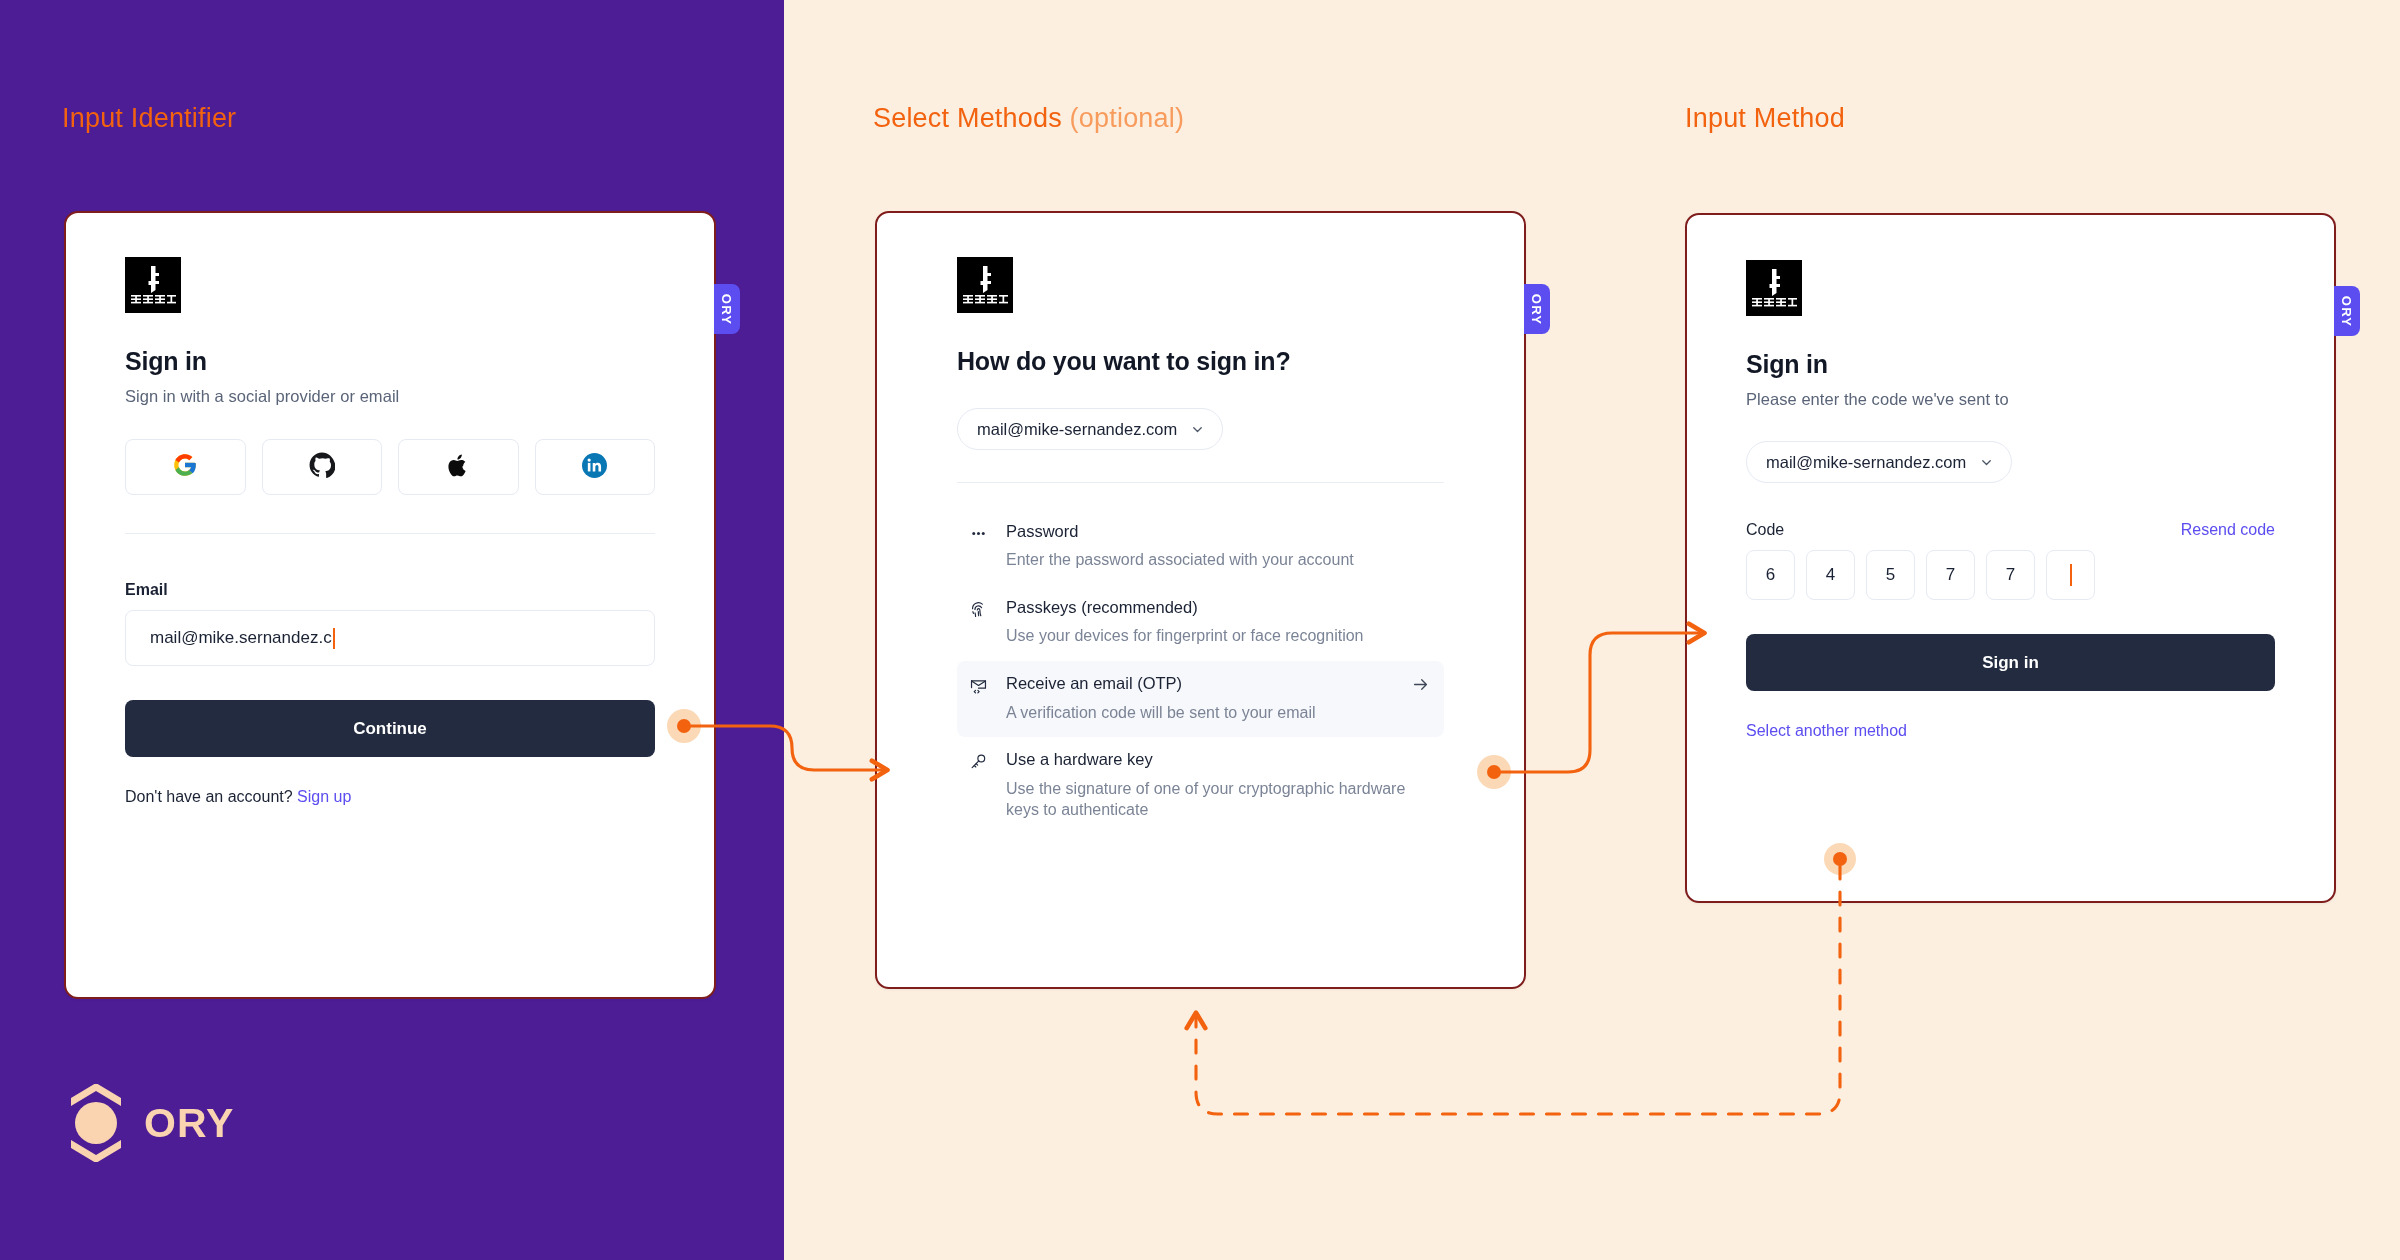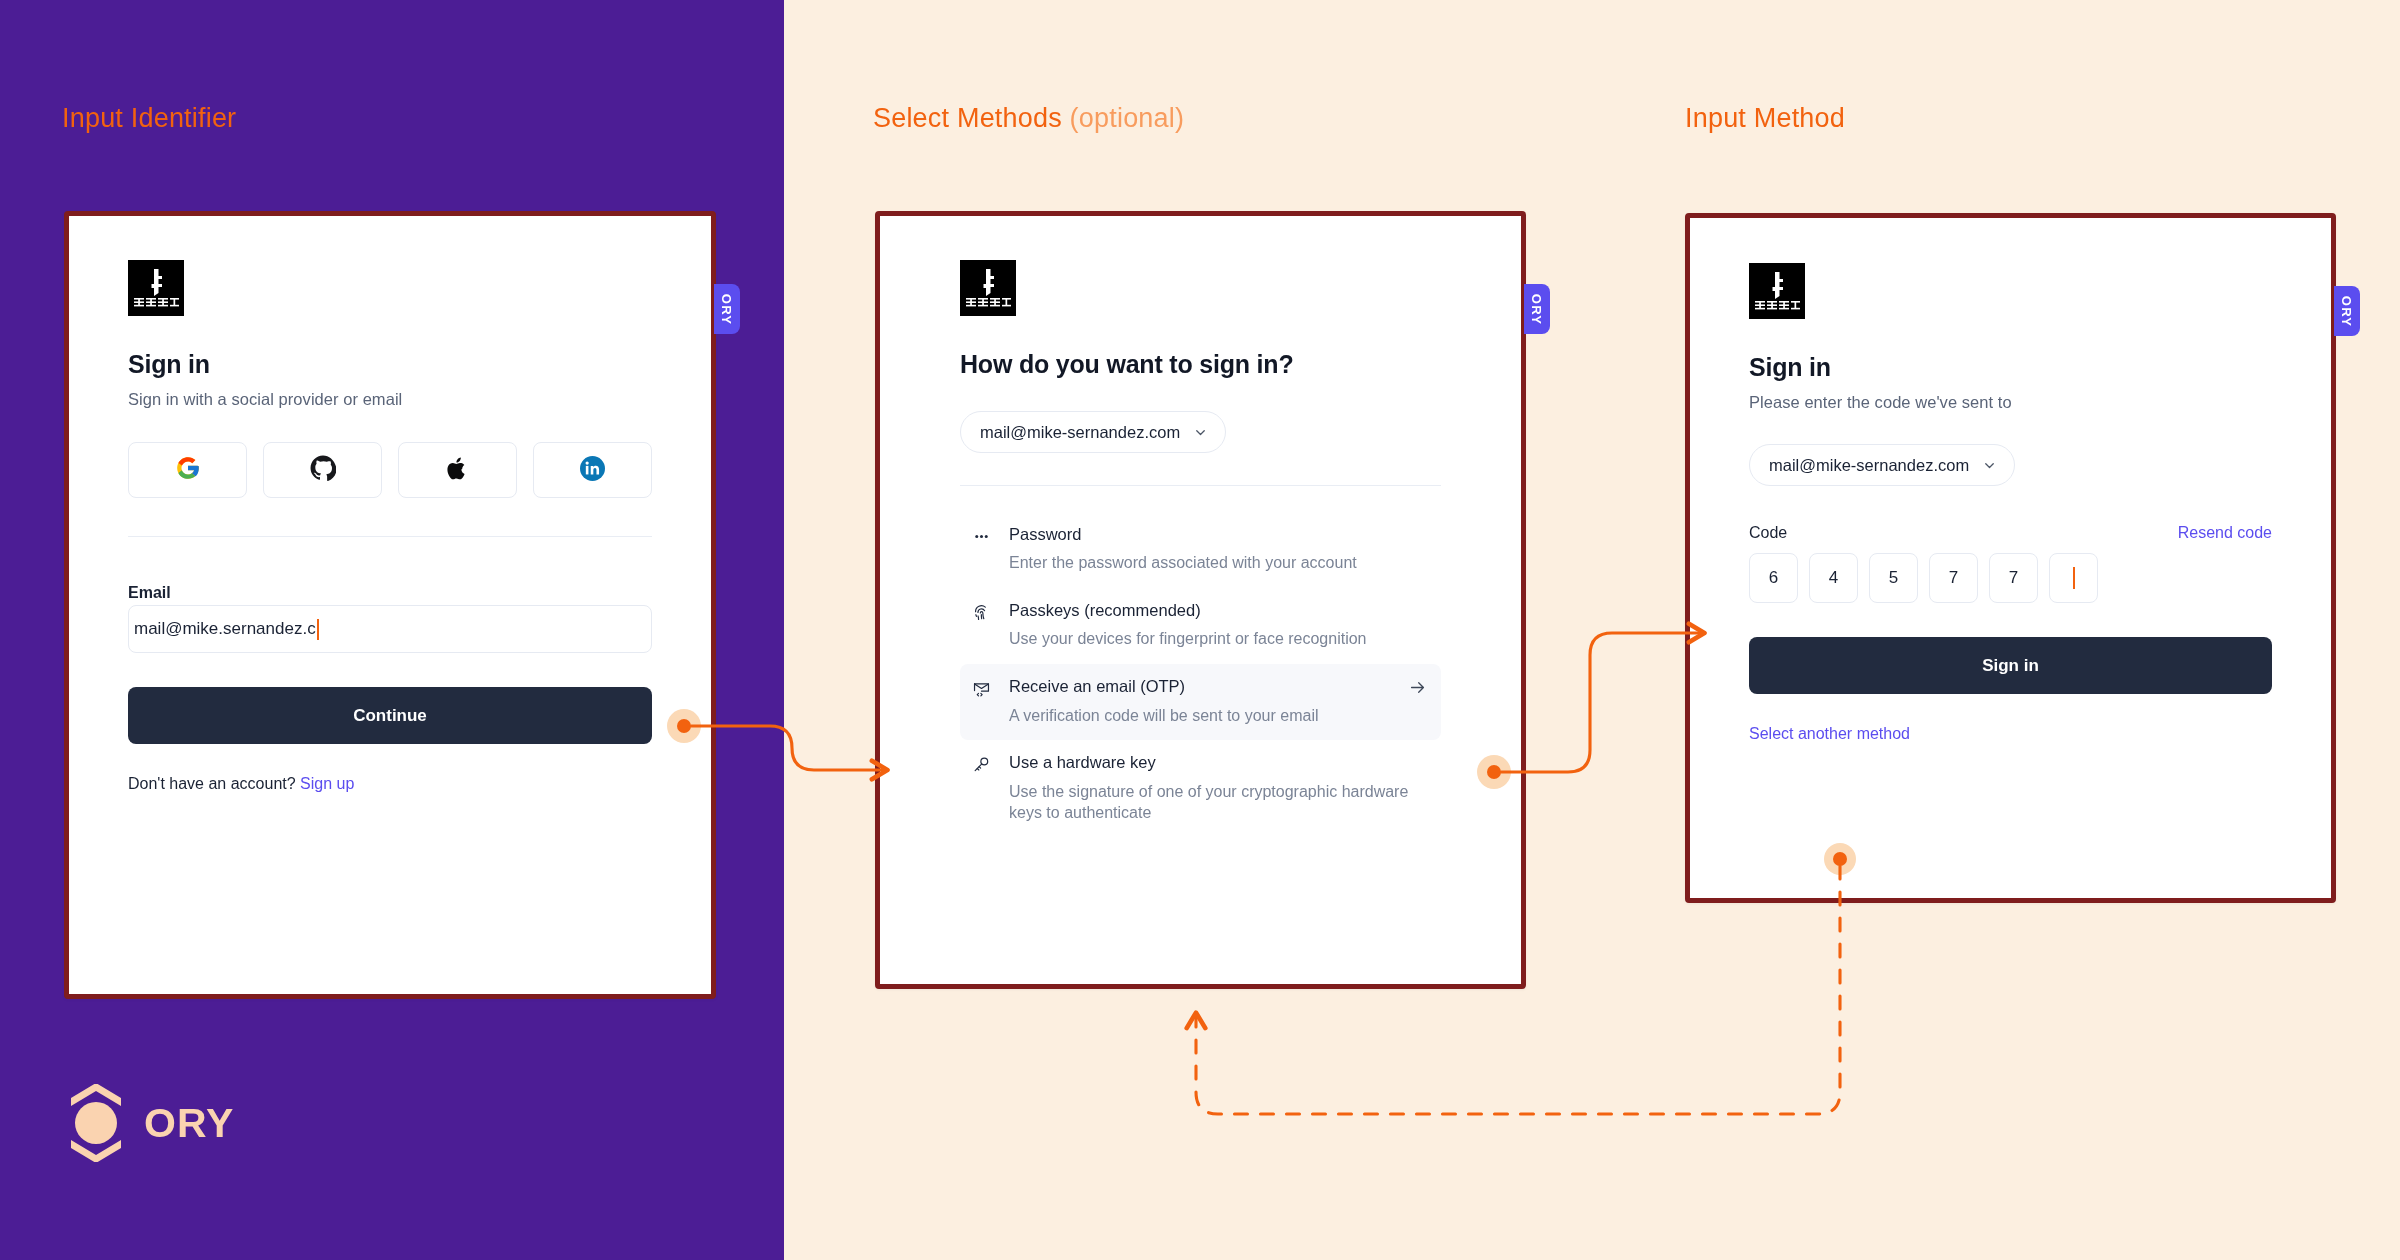--- a/index.html
+++ b/index.html
@@ -30,22 +30,22 @@
   }
   .col-head .opt { color: #F89C5E; }
   #head-1 { left: 62px;   top: 103px; }
   #head-2 { left: 873px;  top: 103px; text-align: right; }
   #head-3 { left: 1685px; top: 103px; }
 
   
   .card {
     position: absolute;
     background: #ffffff;
-    border: 5px solid #7f1d1d;
-    border-radius: 4px;
+    border: 2px solid #7f1d1d;
+    border-radius: 14px;
     box-shadow: 0 1px 3px rgba(20,30,60,.05);
   }
   #card-1 { left: 64px;   top: 211px; width: 652px; height: 788px; }
   #card-2 { left: 875px;  top: 211px; width: 651px; height: 778px; }
   #card-3 { left: 1685px; top: 213px; width: 651px; height: 690px; }
 
   .card-inner { padding: 44px 59px; }
   #card-2 .card-inner { padding: 44px 80px; }
   #card-3 .card-inner { padding: 45px 59px; }
 
@@ -117,27 +117,27 @@
   }
 
   
   .field-label {
     font-size: 16px;
     font-weight: 700;
     color: #1A2234;
     margin-top: 47px;
   }
   .text-input {
-    margin-top: 3px;
-    height: 48px;
+    margin-top: 11px;
+    height: 56px;
     border: 1px solid #E6EAF2;
     border-radius: 8px;
     background: #fff;
     display: flex; align-items: center;
-    padding: 0 5px;
+    padding: 0 24px;
     font-size: 17px;
     color: #1A2234;
   }
   .caret {
     display: inline-block;
     width: 2px; height: 21px;
     background: #F2620F;
     margin-left: 1px;
   }
 

